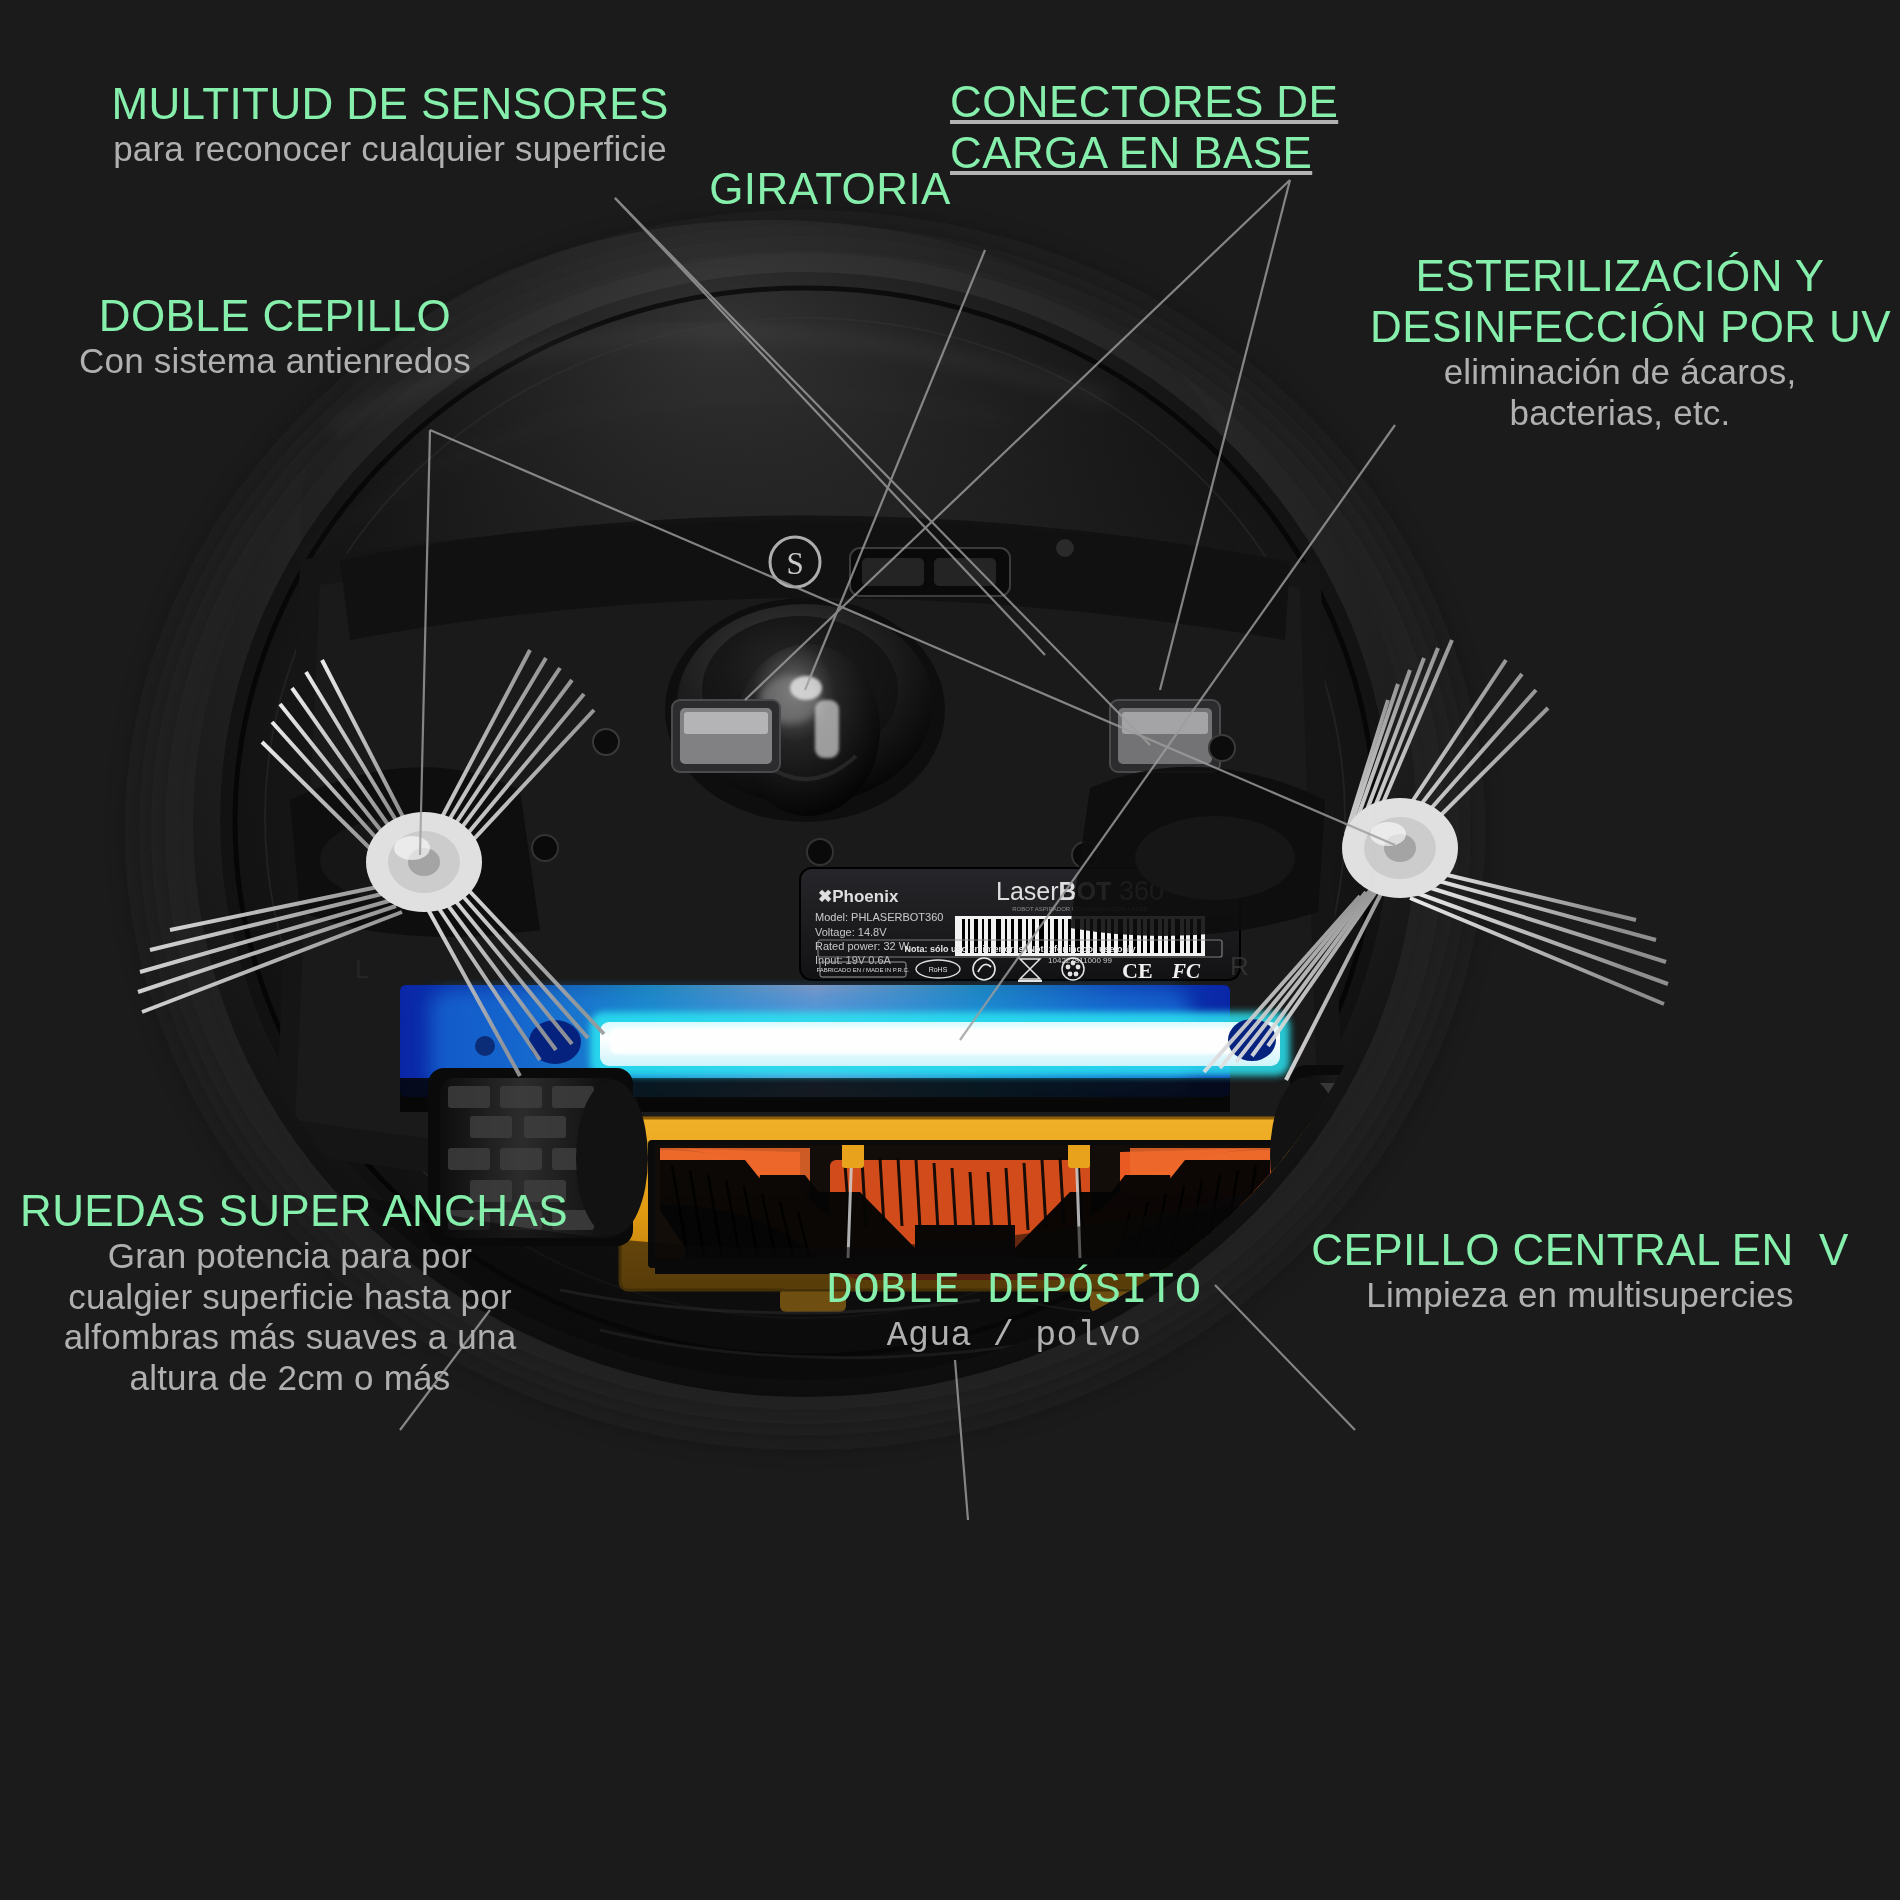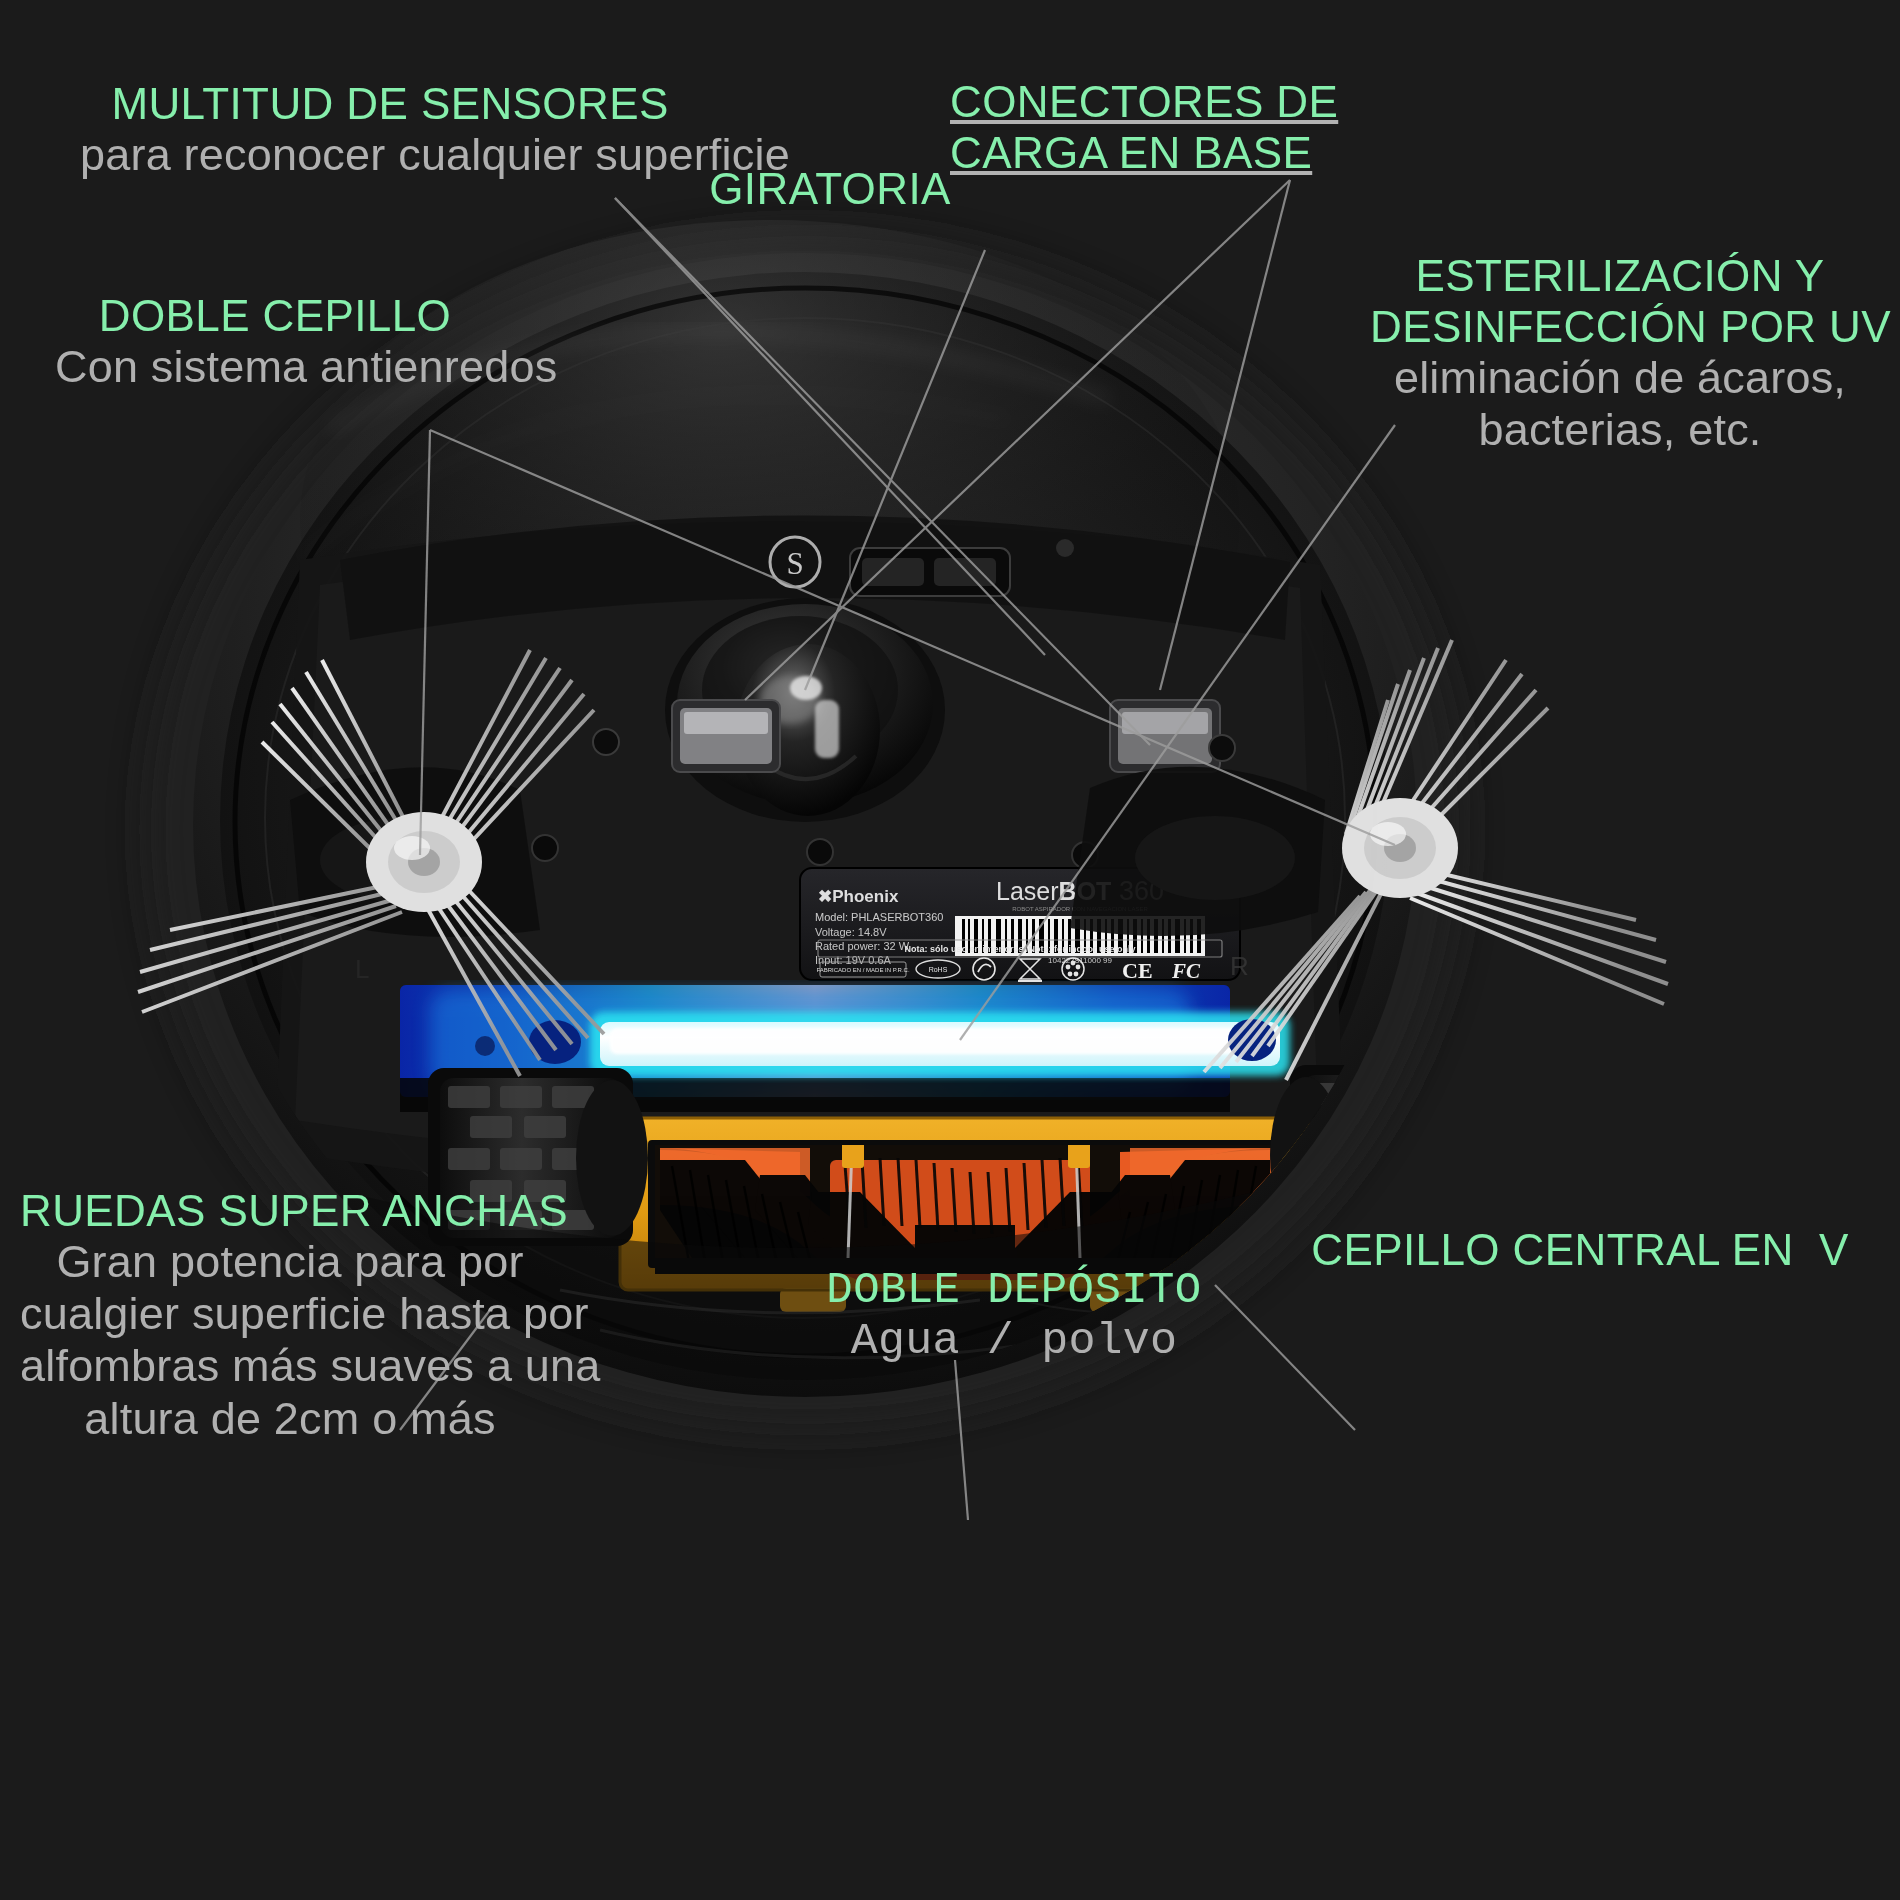--- a/index.html
+++ b/index.html
@@ -9,21 +9,21 @@
     -webkit-font-smoothing:antialiased;
   }
   #stage{position:absolute;inset:0;background:#1b1b1b;}
 
   
   #photo{position:absolute;left:0;top:0;width:1900px;height:1900px;}
 
   
   .ann{position:absolute;color:#b3b3b3;line-height:1.16;}
   .ann .t{font-size:44px;letter-spacing:.4px;white-space:pre;color:#86efac;}
-  .ann .s{font-size:45px;letter-spacing:.2px;white-space:pre;color:#b0b0b0;text-align:center;}
+  .ann .s{font-size:35px;letter-spacing:.2px;white-space:pre;color:#b0b0b0;text-align:center;}
   .al{text-align:left;}
   .ac{text-align:center;}
 
   .a-sensors{left:80px;top:78px;width:620px;}
   .a-wheel{left:600px;top:163px;width:460px;}
   .a-conn{left:950px;top:76px;width:430px;text-decoration:underline;}
   .a-uv{left:1370px;top:250px;width:500px;}
   .a-brush{left:55px;top:290px;width:440px;}
   .a-wheels{left:20px;top:1185px;width:540px;}
   .a-tank{left:804px;top:1265px;width:420px;font-family:Liberation Mono, monospace;}
@@ -627,15 +627,16 @@
     <div class="s">altura de 2cm o más</div>
   </div>
 
   <div class="ann a-tank ac">
     <div class="t">DOBLE DEPÓSITO</div>
     <div class="s">Agua / polvo</div>
   </div>
 
   <div class="ann a-central ac">
     <div class="t">CEPILLO CENTRAL EN  V</div>
+    <div class="s">Limpieza en multisupercies</div>
   </div>
 
 </div>
 
 </body></html>

